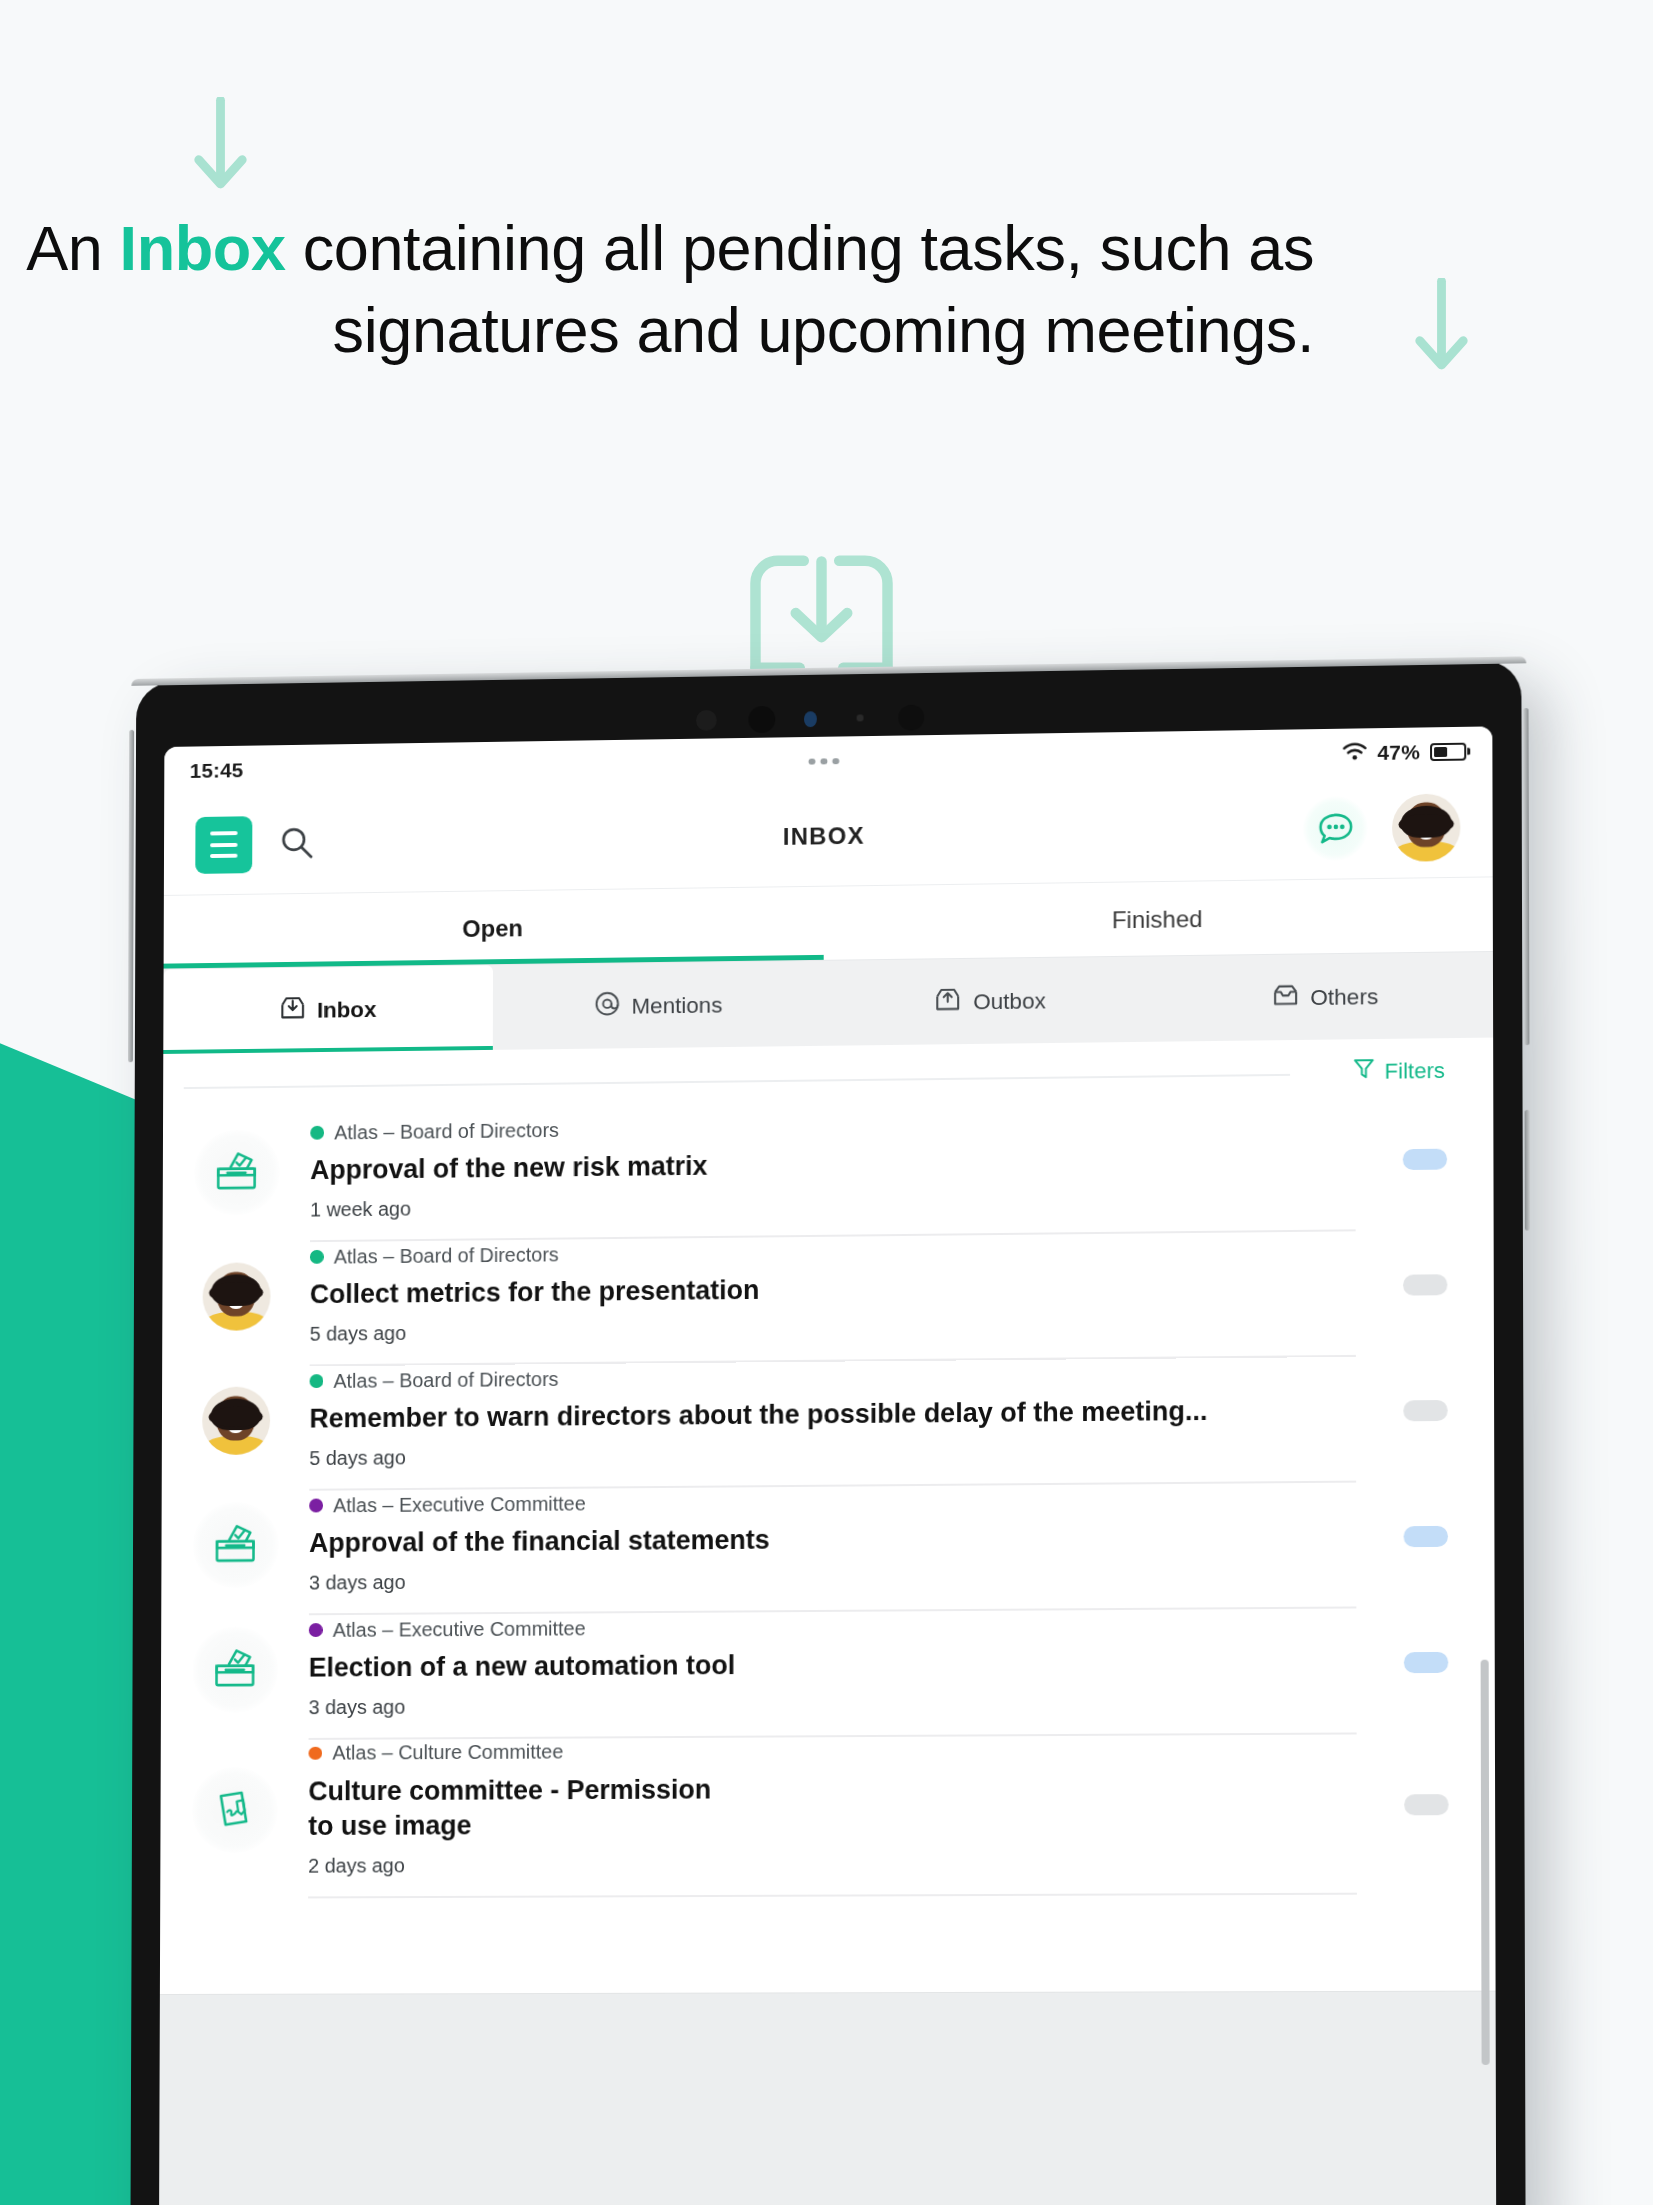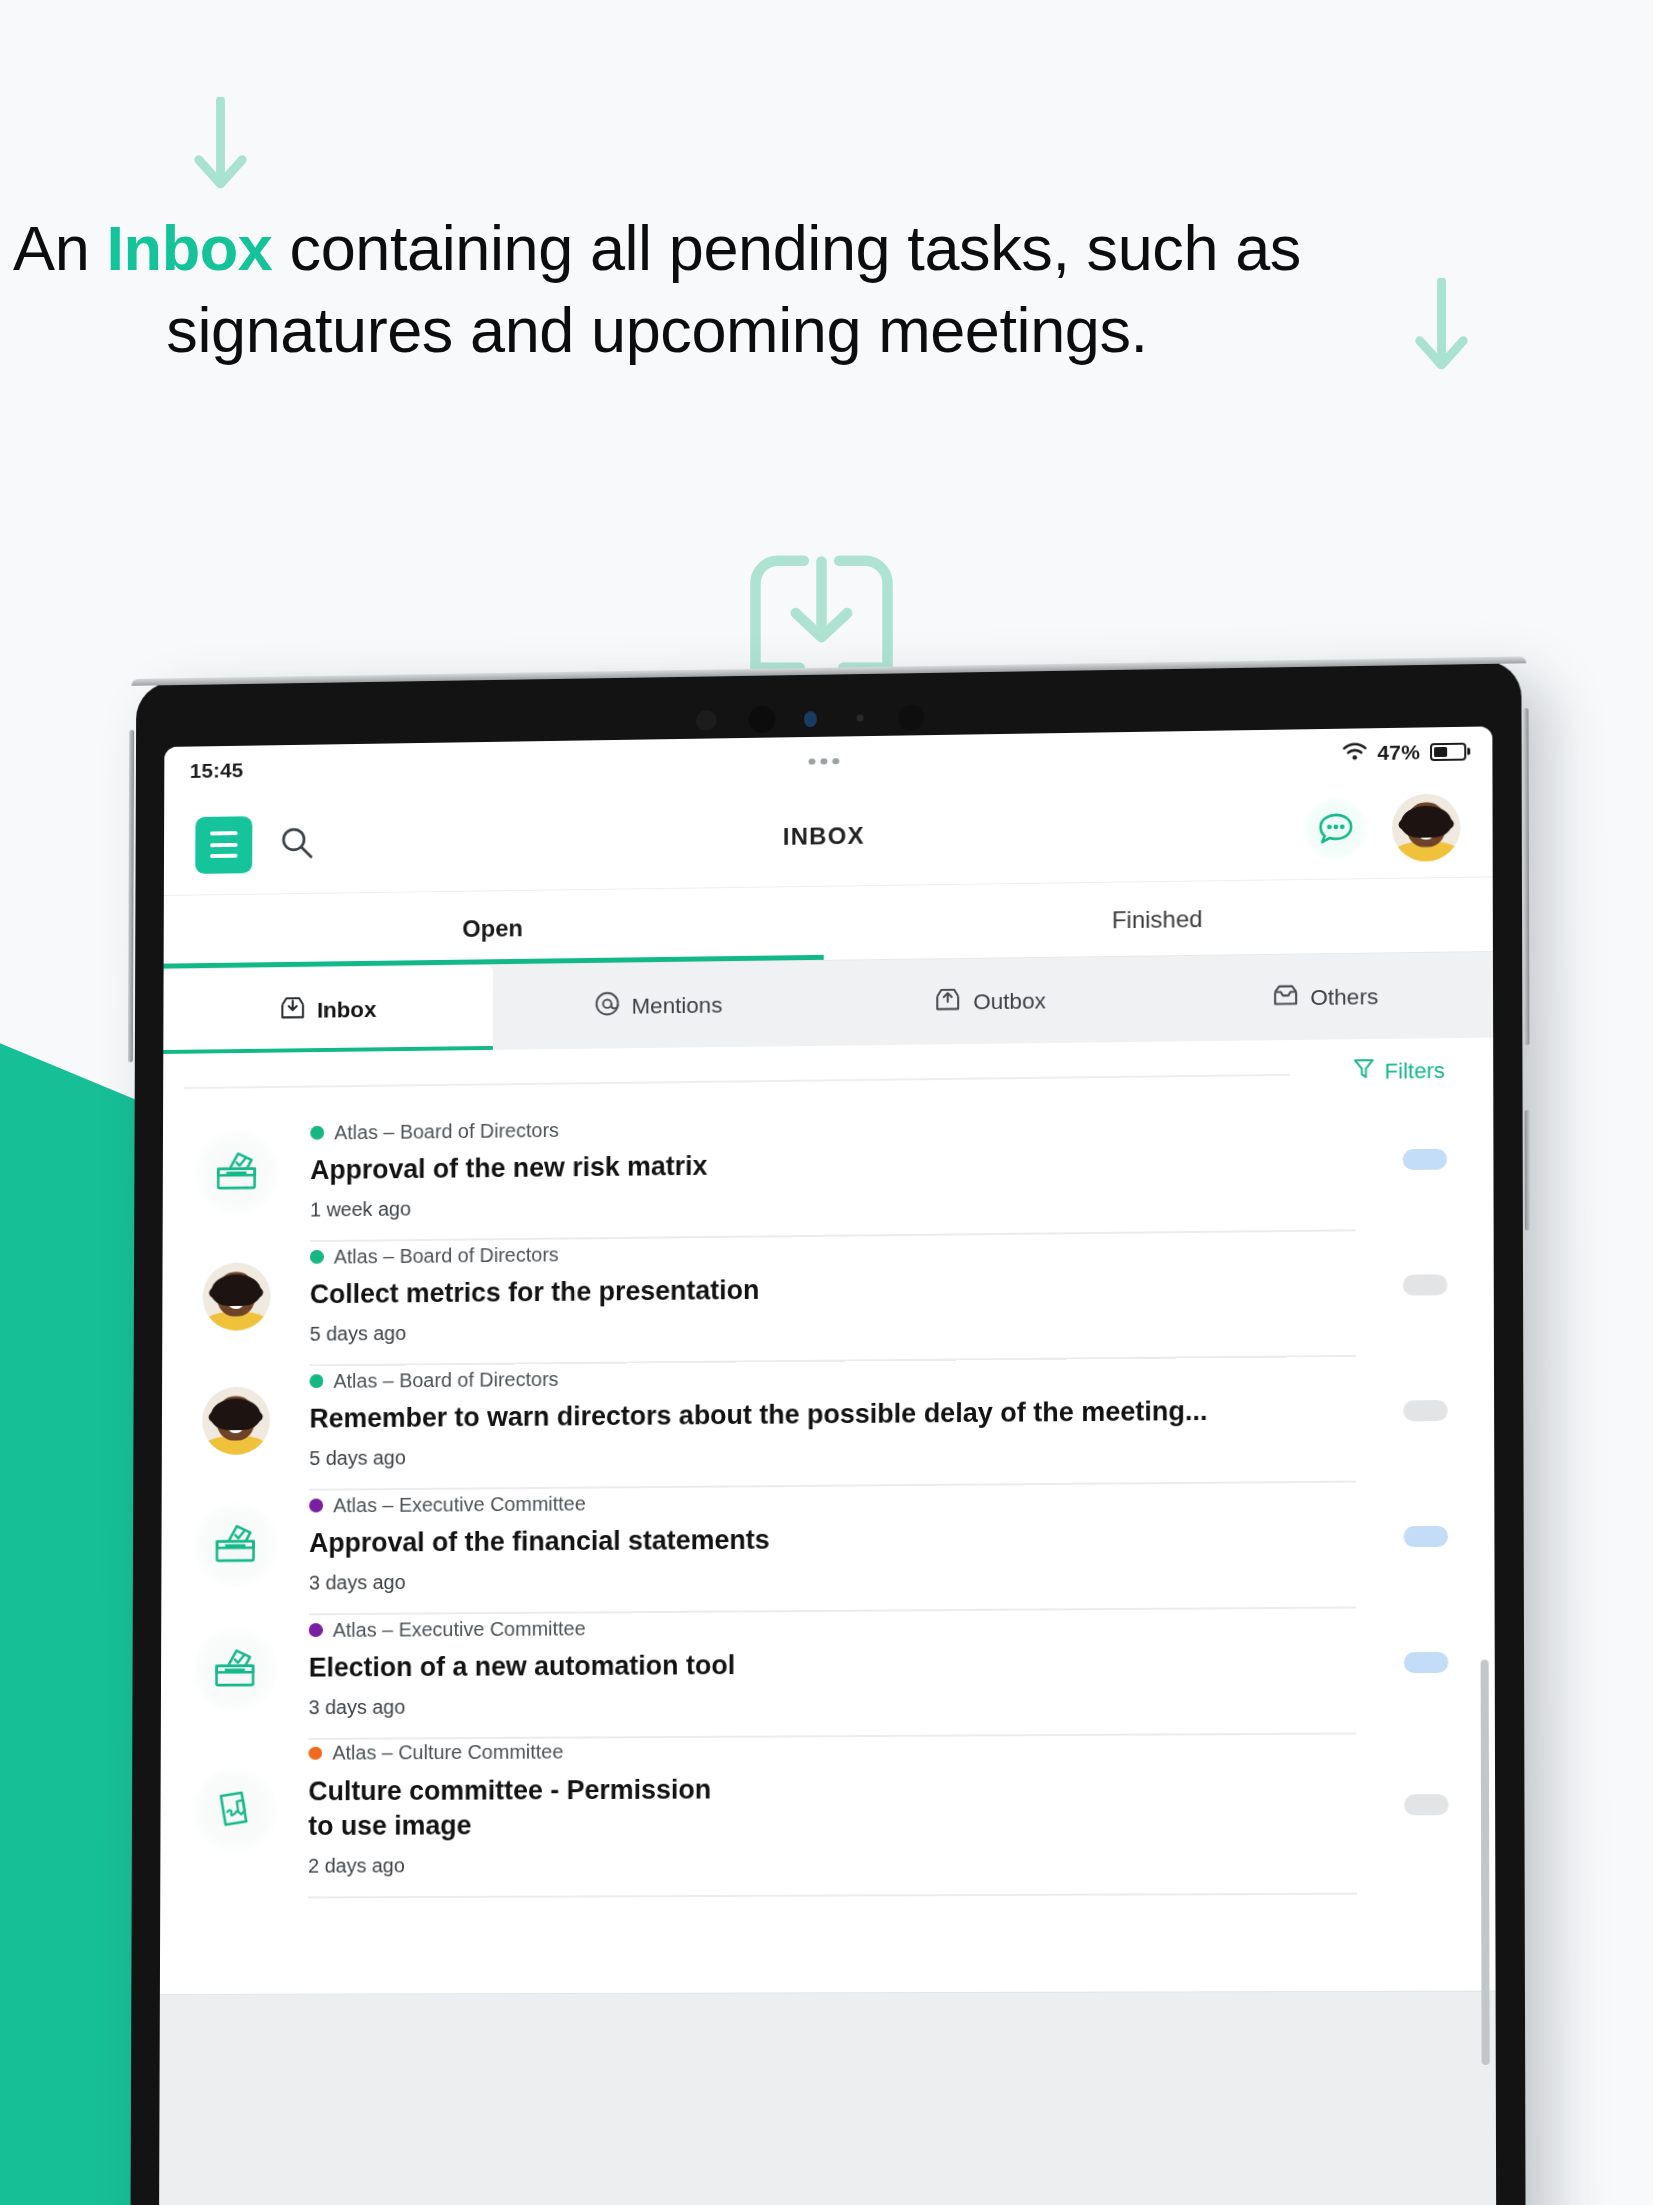--- a/index.html
+++ b/index.html
@@ -20,21 +20,21 @@
     z-index: 0;
   }
 
   
   .arrow { position: absolute; z-index: 2; }
   .arrow svg { display: block; }
 
   
   .headline {
     position: absolute; left: 0; top: 208px; width: 1314px;
-    text-align: center; z-index: 3;
+    text-align: right; z-index: 3;
     font-size: 63px; line-height: 1.30; font-weight: 400;
     letter-spacing: -0.4px; color: #0d0d0d;
   }
   .headline .accent { color: #15c39a; font-weight: 700; }
   .headline b { font-weight: 700; }
 
   
   .tray-mark { position: absolute; left: 741px; top: 547px; z-index: 2; }
 
   

